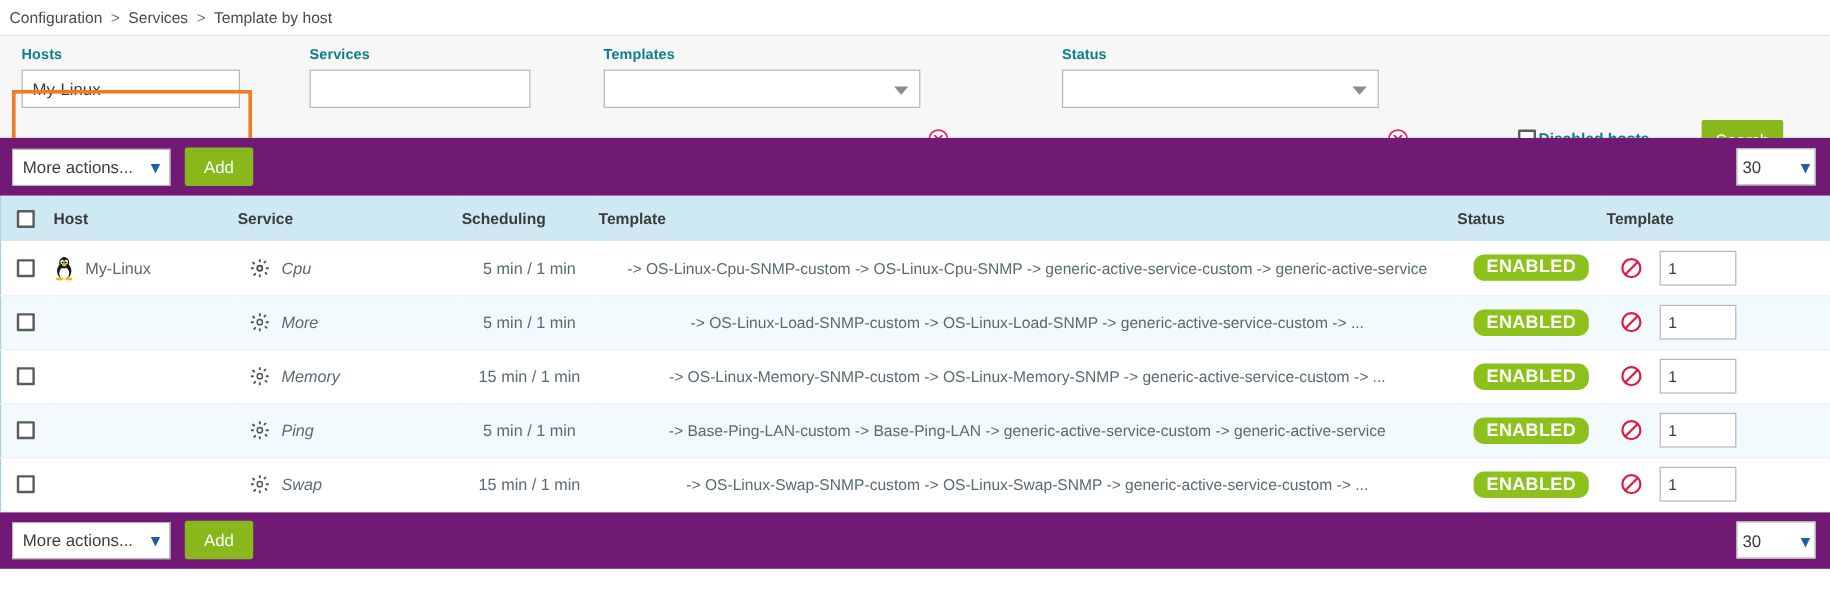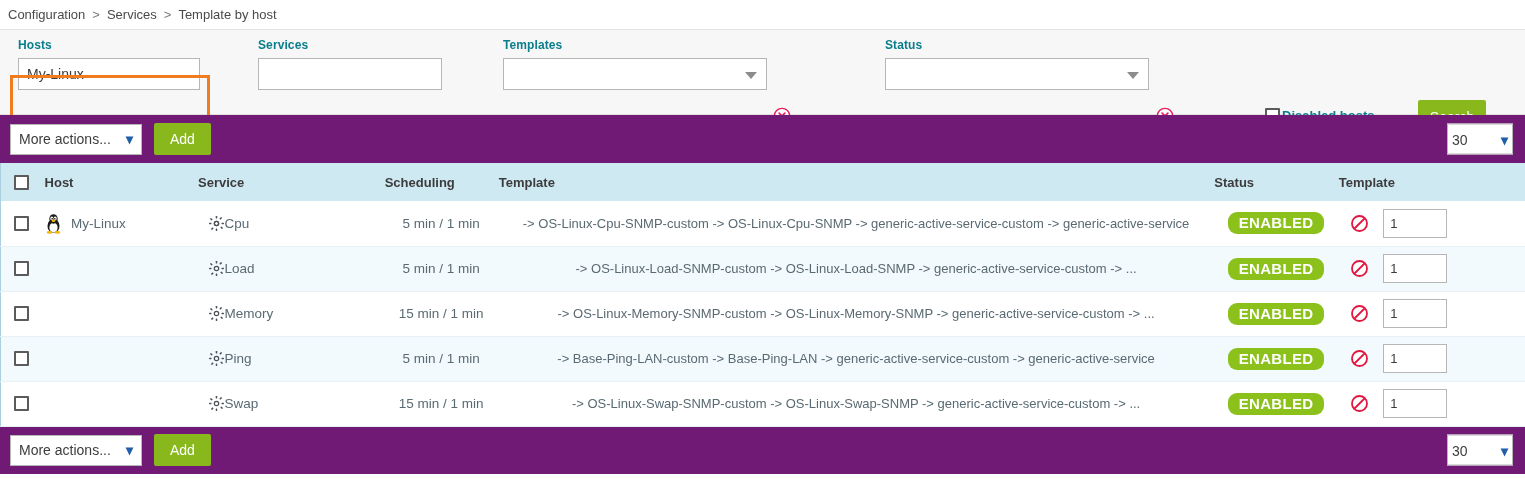--- a/index.html
+++ b/index.html
@@ -226,21 +226,21 @@
 
   th.c-chk   { padding-left: 13px; }
   th.c-host  { padding-left: 0; }
   th.c-svc   { padding-left: 10px; }
   th.c-sched { padding-left: 0; text-align: left; }
   th.c-tpl   { text-align: center; }
   th.c-stat  { text-align: center; }
   th.c-opt   { text-align: left; padding-left: 14px; }
 
   .hostcell { display: flex; align-items: center; gap: 8px; }
-  .svccell  { display: flex; align-items: center; padding-left: 10px; }
+  .svccell  { display: flex; align-items: center; gap: 10px; padding-left: 10px; font-style: italic; }
   .tplcell  { text-align: center; font-size: 13px; color: #5a6a72; white-space: nowrap;
               overflow: hidden; text-overflow: ellipsis; padding: 0 6px; }
   .schedcell{ text-align: center; font-size: 13.5px; color: #5a6a72; }
 
   .badge {
     display: inline-block;
     background: #8bc11a;
     color: #ffffff;
     font-size: 15px;
     font-weight: bold;
@@ -439,21 +439,21 @@
                 <rect x="10.9" y="1.4" width="2.2" height="3.6" rx="0.7"></rect>
                 <rect x="10.9" y="19" width="2.2" height="3.6" rx="0.7"></rect>
                 <rect x="1.4" y="10.9" width="3.6" height="2.2" rx="0.7"></rect>
                 <rect x="19" y="10.9" width="3.6" height="2.2" rx="0.7"></rect>
                 <rect x="3.6" y="4.2" width="2.2" height="3.6" rx="0.7" transform="rotate(-45 4.7 6)"></rect>
                 <rect x="18.2" y="16.2" width="2.2" height="3.6" rx="0.7" transform="rotate(-45 19.3 18)"></rect>
                 <rect x="16.2" y="3.6" width="3.6" height="2.2" rx="0.7" transform="rotate(-45 18 4.7)"></rect>
                 <rect x="4.2" y="18.2" width="3.6" height="2.2" rx="0.7" transform="rotate(-45 6 19.3)"></rect>
               </g>
             </svg>
-            <span>Load</span>
+            <span>More</span>
           </div>
         </td>
         <td class="c-sched">
           <div class="schedcell">5 min / 1 min</div>
         </td>
         <td class="c-tpl">
           <div class="tplcell">-&gt; OS-Linux-Load-SNMP-custom -&gt; OS-Linux-Load-SNMP -&gt; generic-active-service-custom -&gt; ...</div>
         </td>
         <td class="c-stat">
           <span class="badge">ENABLED</span>

